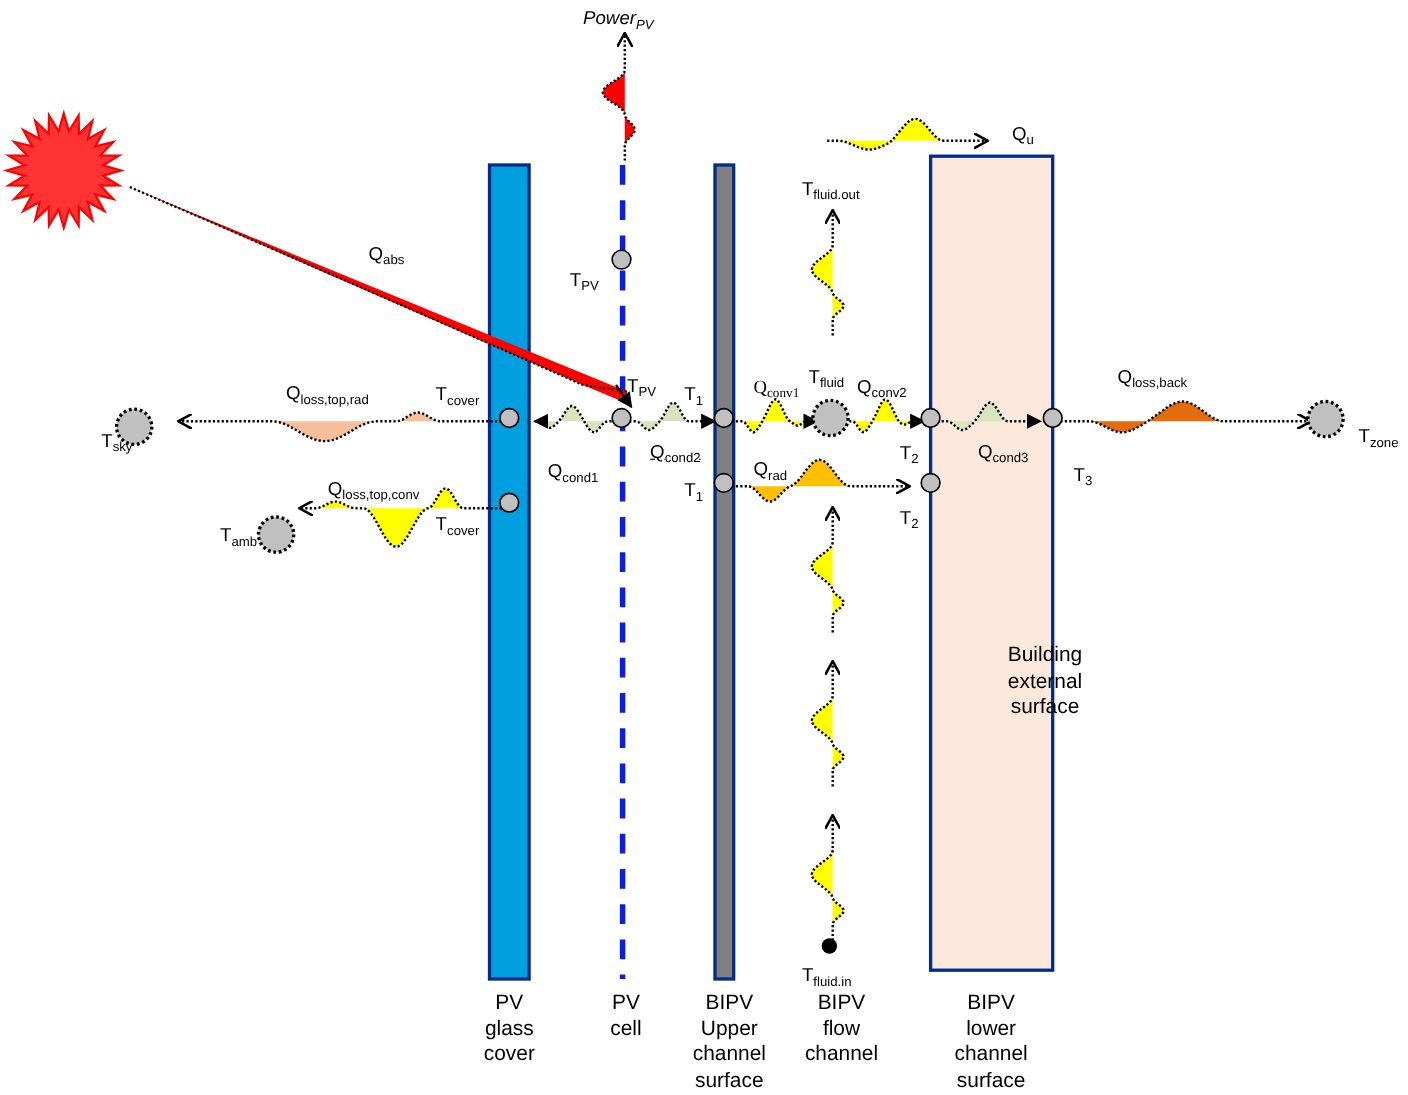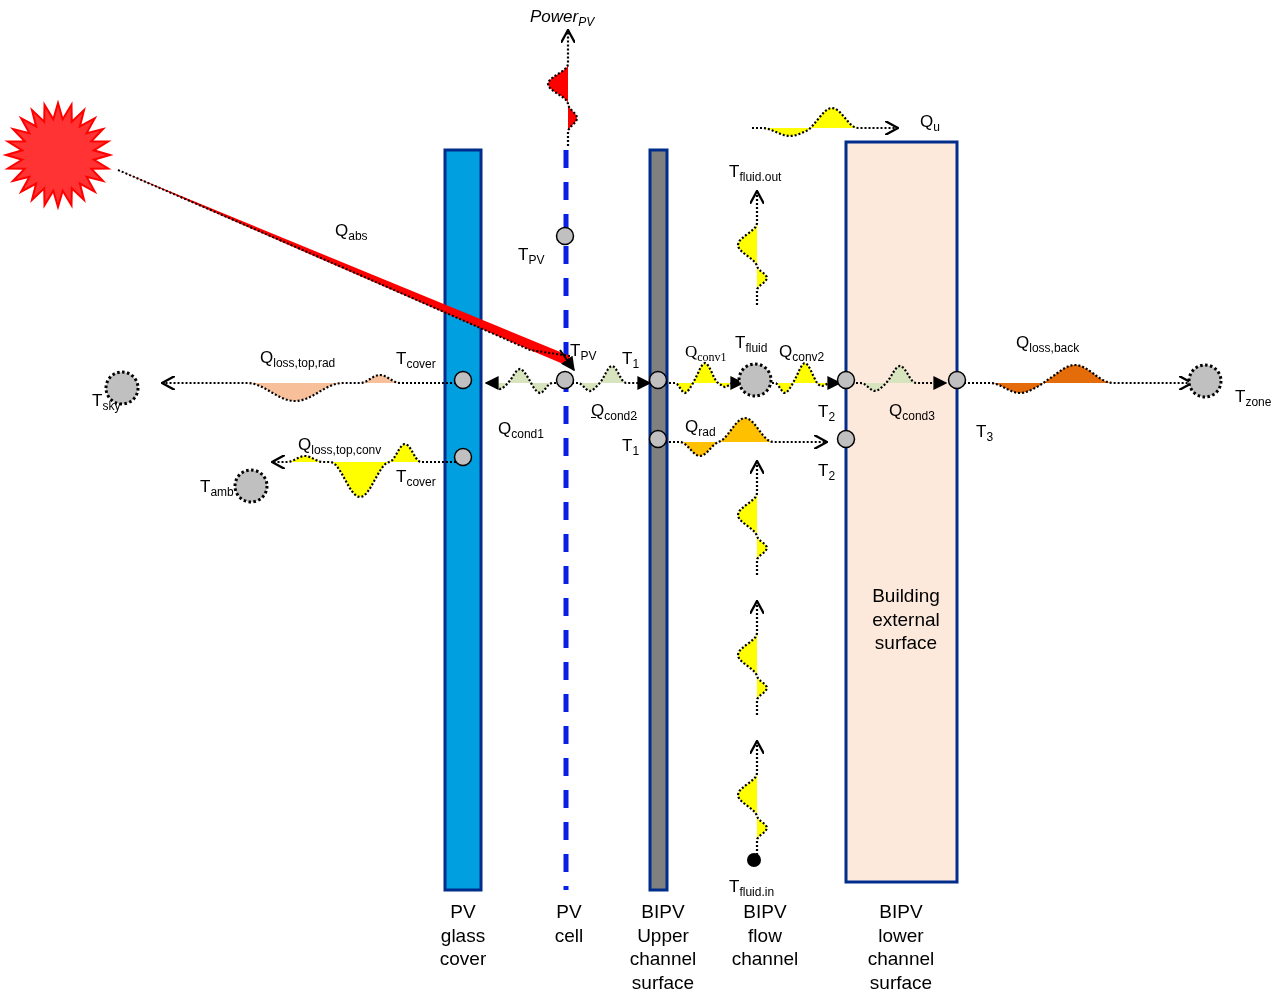--- a/index.html
+++ b/index.html
@@ -2,21 +2,21 @@
 <html><head>
 <meta charset="utf-8">
 <style>
   html, body { margin: 0; padding: 0; background: #ffffff; }
   body { width: 1280px; height: 995px; position: relative; overflow: hidden;
          font-family: "Liberation Sans", sans-serif; color: #000; }
   svg#diagram { position: absolute; left: 0; top: 0; }
   .lbl { position: absolute; font-size: 17px; white-space: nowrap; line-height: 1; }
   .lbl sub { font-size: 12px; vertical-align: -4px; }
   .cap { position: absolute; font-size: 19px; text-align: center; line-height: 23.5px; white-space: pre-line; width: 110px; }
-  .inner { position: absolute; font-size: 19px; text-align: center; line-height: 23.5px; white-space: pre-line; width: 120px; }
+  .inner { position: absolute; font-size: 19px; text-align: center; line-height: 23.5px; white-space: pre-line; width: 120px; padding-left: 44px; }
 </style>
 </head>
 <body>
 
 <svg id="diagram" width="1280" height="995" viewBox="0 0 1280 995">
   <defs>
     <marker id="arrowOpen" viewBox="0 0 12 12" refX="11" refY="6" markerWidth="14" markerHeight="14" orient="auto" markerUnits="userSpaceOnUse">
       <path d="M0,0 L11,6 L0,12" fill="none" stroke="#000" stroke-width="2"></path>
     </marker>
     <marker id="arrowSolid" viewBox="0 0 10 10" refX="9" refY="5" markerWidth="14" markerHeight="14" orient="auto" markerUnits="userSpaceOnUse">

